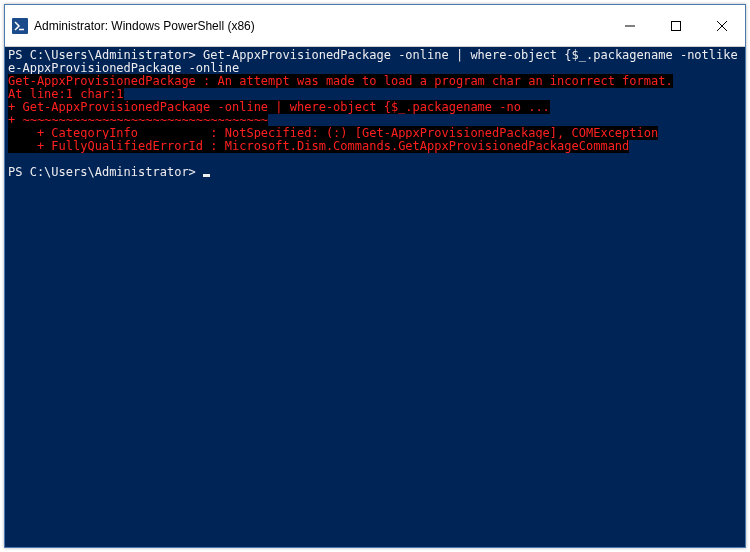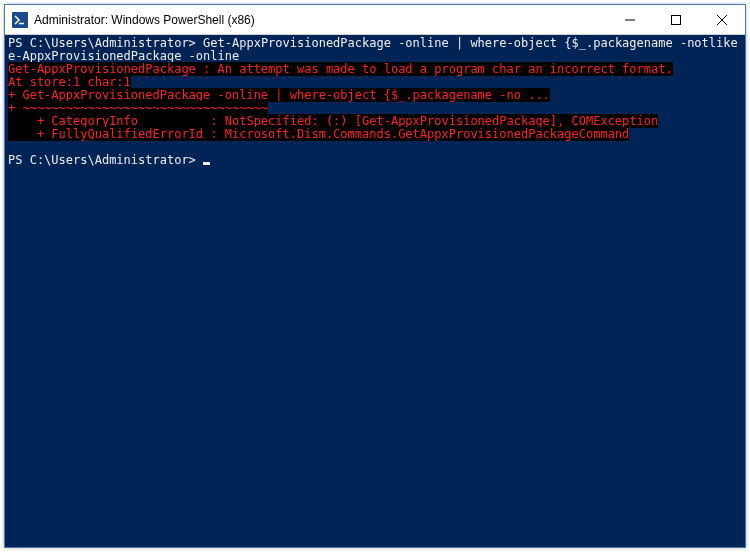--- a/index.html
+++ b/index.html
@@ -21,21 +21,21 @@
       left: 4px;
       width: 742px;
       height: 544px;
       border: 1px solid #4a7ab0;
       background: #04254a;
       display: flex;
       flex-direction: column;
       box-shadow: 0 0 3px rgba(0,0,0,0.3);
     }
     .titlebar {
-      height: 30px;
+      height: 42px;
       background: #fff;
       display: flex;
       align-items: center;
       border-bottom: 1px solid #d0d0d0;
       flex-shrink: 0;
     }
     .titlebar-icon {
       width: 16px;
       height: 16px;
       margin-left: 7px;
@@ -124,21 +124,21 @@
         <svg viewBox="0 0 10 10">
             <line x1="0" y1="0" x2="10" y2="10" stroke="#000" stroke-width="1"></line>
             <line x1="10" y1="0" x2="0" y2="10" stroke="#000" stroke-width="1"></line>
           </svg>
       </div>
     </div>
   </div>
   <div class="terminal"><span class="prompt-text"><span>PS C:\Users\Administrator&gt; </span><span>Get-AppxProvisionedPackage -online | where-object {$_.packagename -notlike "*store*"} | Remov</span></span>
 <span class="prompt-text">e-AppxProvisionedPackage -online</span>
 <span class="err">Get-AppxProvisionedPackage : An attempt was made to load a program char an incorrect format.</span>
-<span class="err">At store:1 char:1</span>
+<span class="err">At line:1 char:1</span>
 <span class="err">+ Get-AppxProvisionedPackage -online | where-object {$_.packagename -no ...</span>
 <span class="err">+ ~~~~~~~~~~~~~~~~~~~~~~~~~~~~~~~~~~</span>
 <span class="err">    + CategoryInfo          : NotSpecified: (:) [Get-AppxProvisionedPackage], COMException</span>
 <span class="err">    + FullyQualifiedErrorId : Microsoft.Dism.Commands.GetAppxProvisionedPackageCommand</span>
 <span class="prompt-text"> </span>
 <span class="prompt-text">PS C:\Users\Administrator&gt; </span><span class="cursor"></span>
 </div>
 </div>
 
 </body></html>

